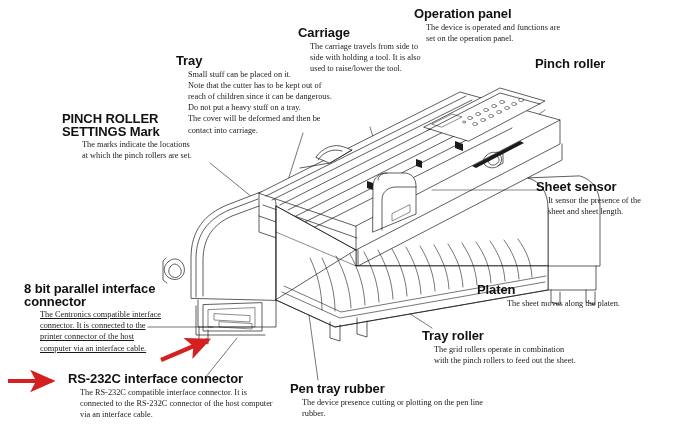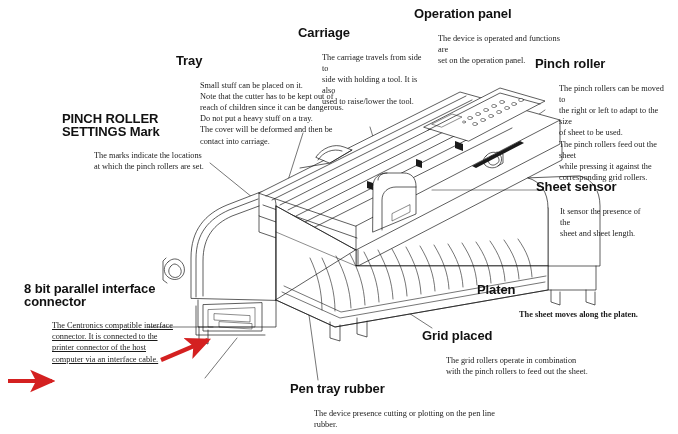--- a/index.html
+++ b/index.html
@@ -36,26 +36,26 @@
     letter-spacing: -0.1px;
     white-space: pre-line;
     margin: 0 0 1px 0;
   }
   .callout-body {
     font-family: "Liberation Serif", "DejaVu Serif", serif;
     font-size: 8.3px;
     color: #1a1a1a;
     line-height: 11.2px;
     white-space: pre-line;
-    margin: 12px;
+    margin: 0;
   }
   .indent-12 { padding-left: 12px; }
   .indent-16 { padding-left: 16px; text-decoration: underline; }
   .indent-20 { padding-left: 20px; }
-  .indent-30 { padding-left: 30px; font-weight: bold; }
+  .indent-30 { padding-left: 30px; }
 </style>
 </head>
 <body>
 
 <div id="page">
 
   <svg id="diagram-svg" viewBox="0 0 678 434">
     <defs>
       <marker id="redhead" markerWidth="6" markerHeight="6" refX="5.2" refY="3" orient="auto">
         <path d="M0,0.3 L6,3 L0,5.7 L1.4,3 Z" fill="#d42020"></path>
@@ -282,54 +282,54 @@
   </div>
 
   <div class="callout" style="left:414px; top:8px; width:160px;">
     <div class="callout-title">Operation panel</div>
     <div class="callout-body indent-12">The device is operated and functions are
 set on the operation panel.</div>
   </div>
 
   <div class="callout" style="left:535px; top:58px; width:143px;">
     <div class="callout-title">Pinch roller</div>
-    <div class="callout-body indent-12">The pinch rollers can be moved to
-the right or left to adapt to the size
-of sheet to be used.
-The pinch rollers feed out the sheet
-while pressing it against the
-corresponding grid rollers.</div>
   </div>
 
   <div class="callout" style="left:536px; top:181px; width:120px;">
     <div class="callout-title">Sheet sensor</div>
     <div class="callout-body indent-12">It sensor the presence of the
 sheet and sheet length.</div>
   </div>
 
   <div class="callout" style="left:477px; top:284px; width:180px;">
     <div class="callout-title">Platen</div>
     <div class="callout-body indent-30">The sheet moves along the platen.</div>
   </div>
 
   <div class="callout" style="left:422px; top:330px; width:200px;">
-    <div class="callout-title">Grid placed</div>
+    <div class="callout-title">Tray roller</div>
     <div class="callout-body indent-12">The grid rollers operate in combination
 with the pinch rollers to feed out the sheet.</div>
   </div>
 
   <div class="callout" style="left:290px; top:383px; width:230px;">
     <div class="callout-title">Pen tray rubber</div>
     <div class="callout-body indent-12">The device presence cutting or plotting on the pen line
 rubber.</div>
   </div>
 
   <div class="callout" style="left:24px; top:283px; width:175px;">
     <div class="callout-title">8 bit parallel interface
 connector</div>
     <div class="callout-body indent-16">The Centronics compatible interface
 connector.  It is connected to the
 printer connector of the host
 computer via an interface cable.</div>
   </div>
 
+  <div class="callout" style="left:68px; top:373px; width:240px;">
+    <div class="callout-title">RS-232C interface connector</div>
+    <div class="callout-body indent-12">The RS-232C compatible interface connector. It is
+connected to the RS-232C connector of the host computer
+via an interface cable.</div>
+  </div>
 
 </div>
 
 </body></html>

